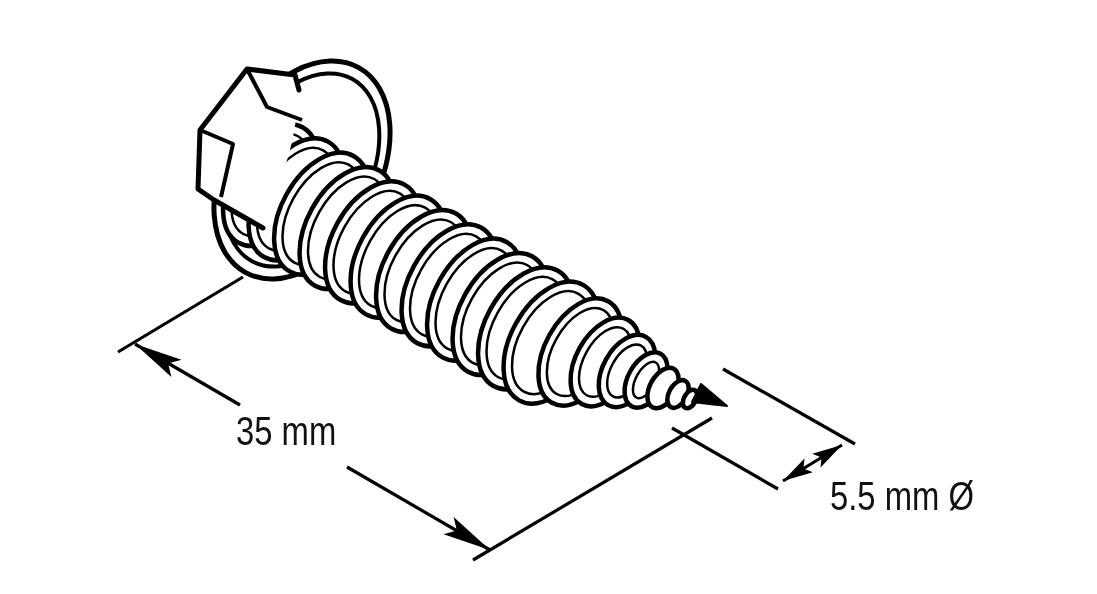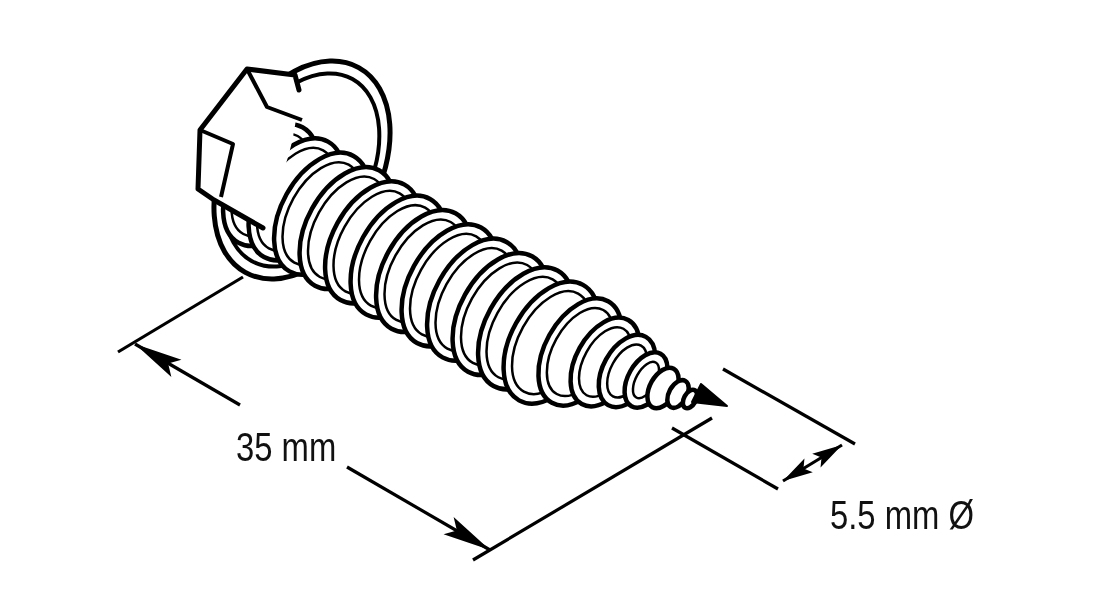--- a/index.html
+++ b/index.html
@@ -17,22 +17,22 @@
     line-height:1.1;
     color:var(--text,#111);
     white-space:nowrap;
   }
   .dim-label .cond{
     display:inline-block;
     transform:scaleX(0.80);
     transform-origin:0 50%;
     white-space:nowrap;
   }
-  #len-label{left:236px;top:409px;margin-top:16px;}
-  #dia-label{left:830px;top:493px;}
+  #len-label{left:236px;top:409px;}
+  #dia-label{left:830px;top:474px;}
 </style>
 </head>
 <body>
 
 <div class="stage">
   <svg id="drawing" width="1097" height="594" viewBox="0 0 1097 594">
       <g>
         <ellipse cx="302" cy="170" rx="117" ry="77" transform="rotate(-61 302 170)" fill="#ffffff" stroke="#000000" stroke-width="5"></ellipse>
         <ellipse cx="302" cy="170" rx="104" ry="67" transform="rotate(-61 302 170)" fill="none" stroke="#000000" stroke-width="4"></ellipse>
       </g>

